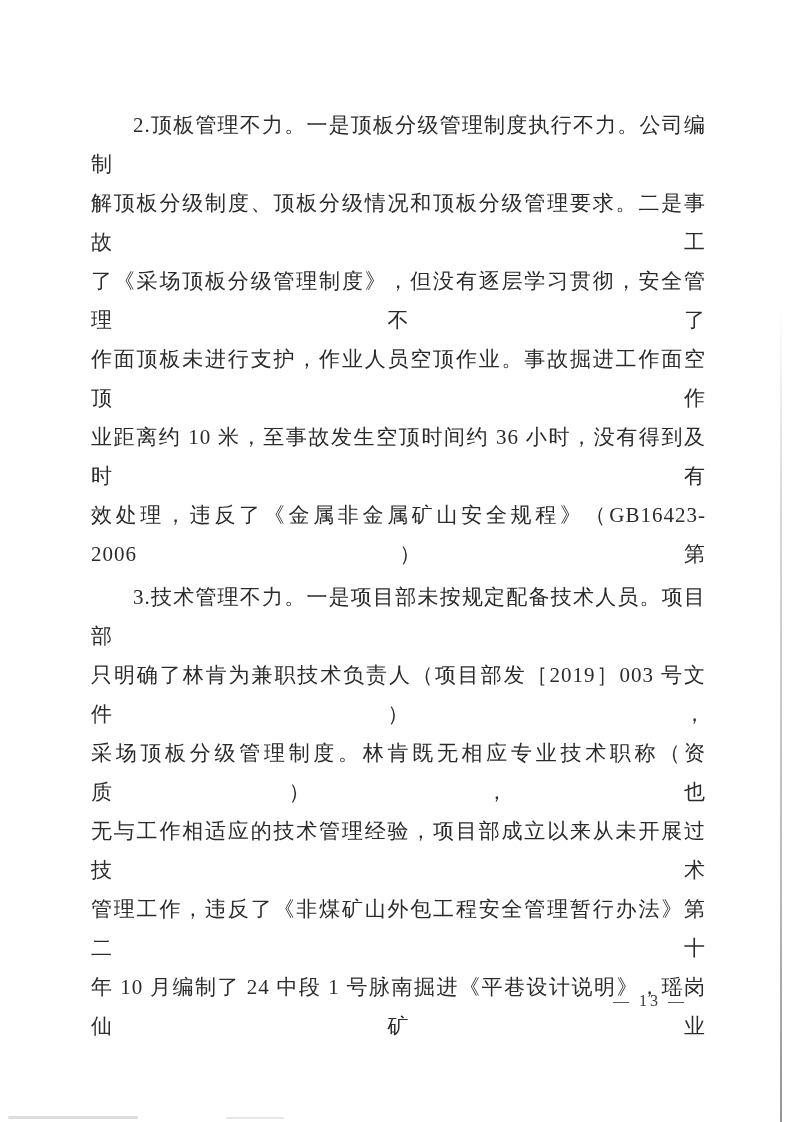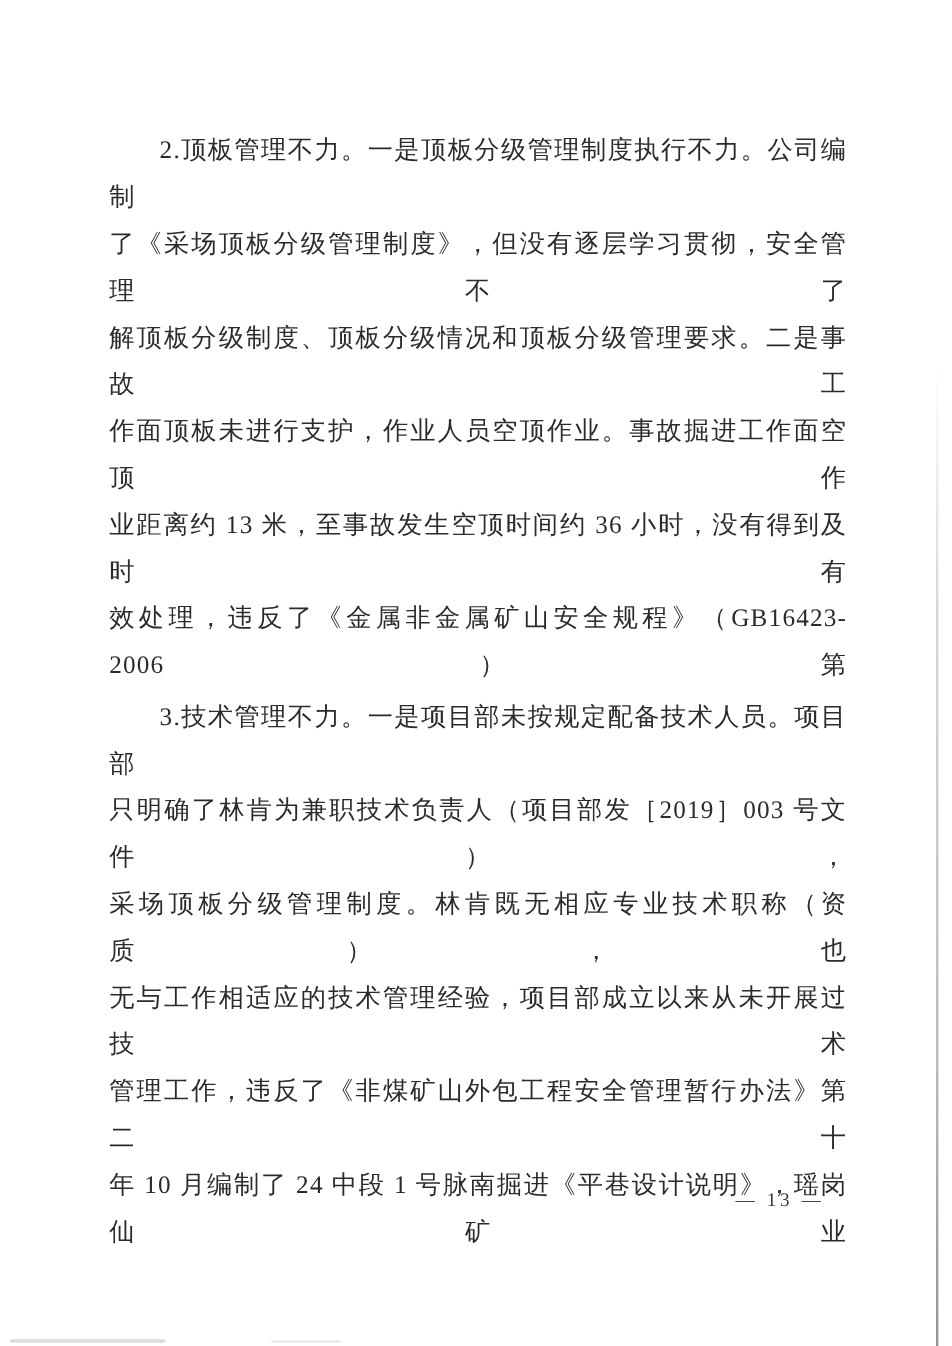--- a/index.html
+++ b/index.html
@@ -84,24 +84,24 @@
 </style>
 </head>
 <body>
 
 <div class="page">
 
   <div class="text-block">
 
     <p class="para">
       <span class="tline first" style="display:block">2.顶板管理不力。一是顶板分级管理制度执行不力。公司编制</span>
+      <span class="tline" style="display:block">解顶板分级制度、顶板分级情况和顶板分级管理要求。二是事故工</span>
       <span class="tline" style="display:block">了《采场顶板分级管理制度》，但没有逐层学习贯彻，安全管理不了</span>
-      <span class="tline" style="display:block">解顶板分级制度、顶板分级情况和顶板分级管理要求。二是事故工</span>
       <span class="tline" style="display:block">作面顶板未进行支护，作业人员空顶作业。事故掘进工作面空顶作</span>
-      <span class="tline" style="display:block">业距离约 13 米，至事故发生空顶时间约 36 小时，没有得到及时有</span>
+      <span class="tline" style="display:block">业距离约 10 米，至事故发生空顶时间约 36 小时，没有得到及时有</span>
       <span class="tline" style="display:block">效处理，违反了《金属非金属矿山安全规程》（GB16423-2006）第</span>
     </p>
 
     <p class="para">
       <span class="tline first" style="display:block">3.技术管理不力。一是项目部未按规定配备技术人员。项目部</span>
       <span class="tline" style="display:block">只明确了林肯为兼职技术负责人（项目部发［2019］003 号文件），</span>
       <span class="tline" style="display:block">采场顶板分级管理制度。林肯既无相应专业技术职称（资质），也</span>
       <span class="tline" style="display:block">无与工作相适应的技术管理经验，项目部成立以来从未开展过技术</span>
       <span class="tline" style="display:block">管理工作，违反了《非煤矿山外包工程安全管理暂行办法》第二十</span>
       <span class="tline" style="display:block">年 10 月编制了 24 中段 1 号脉南掘进《平巷设计说明》，瑶岗仙矿业</span>

